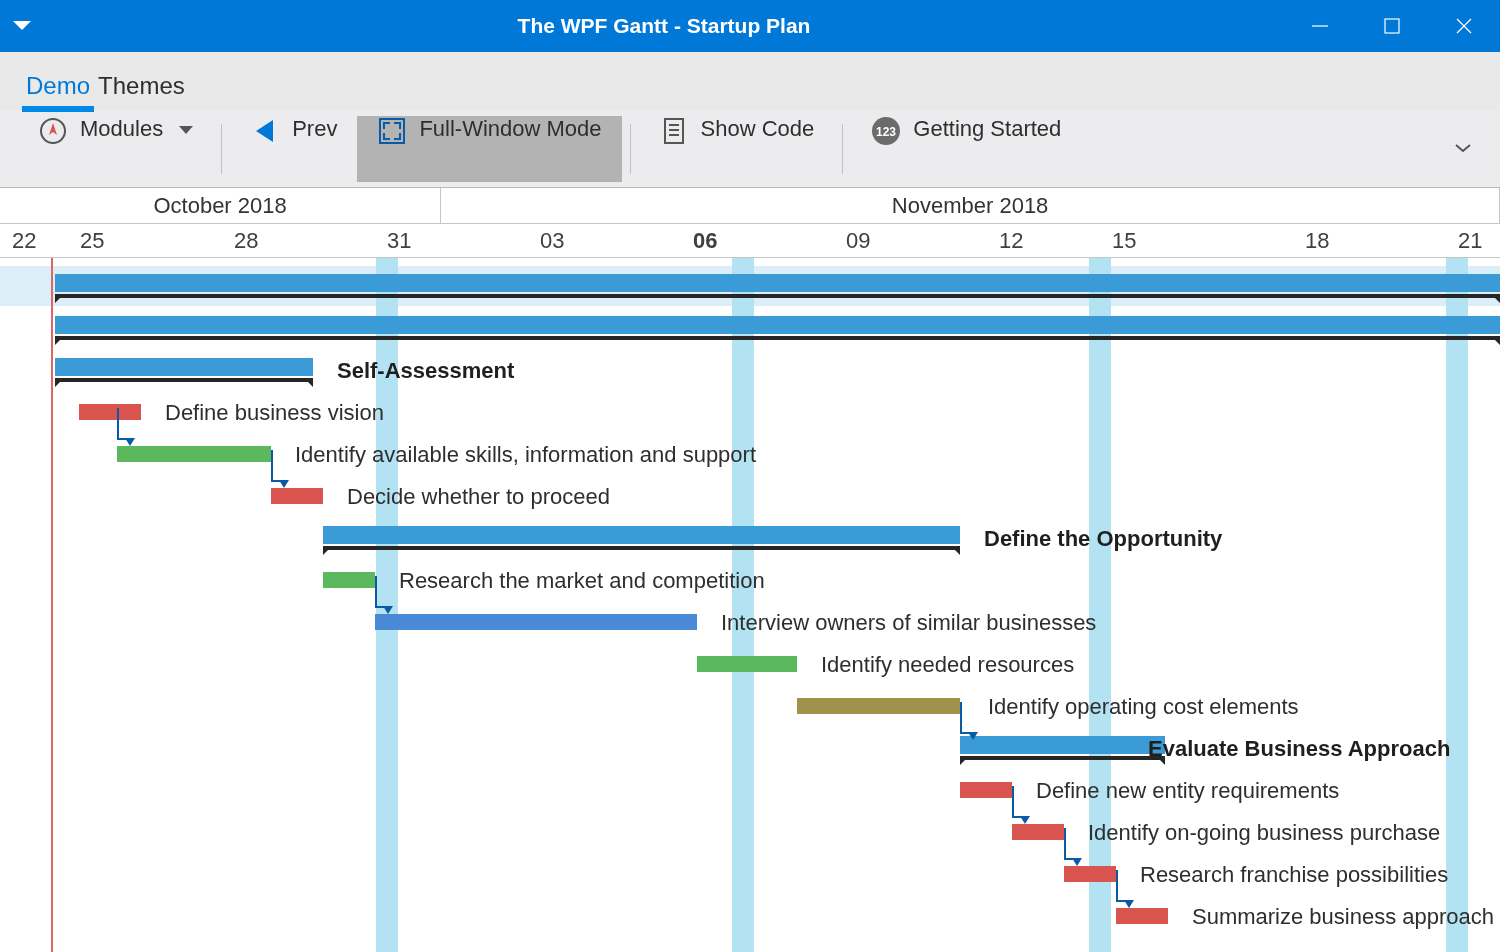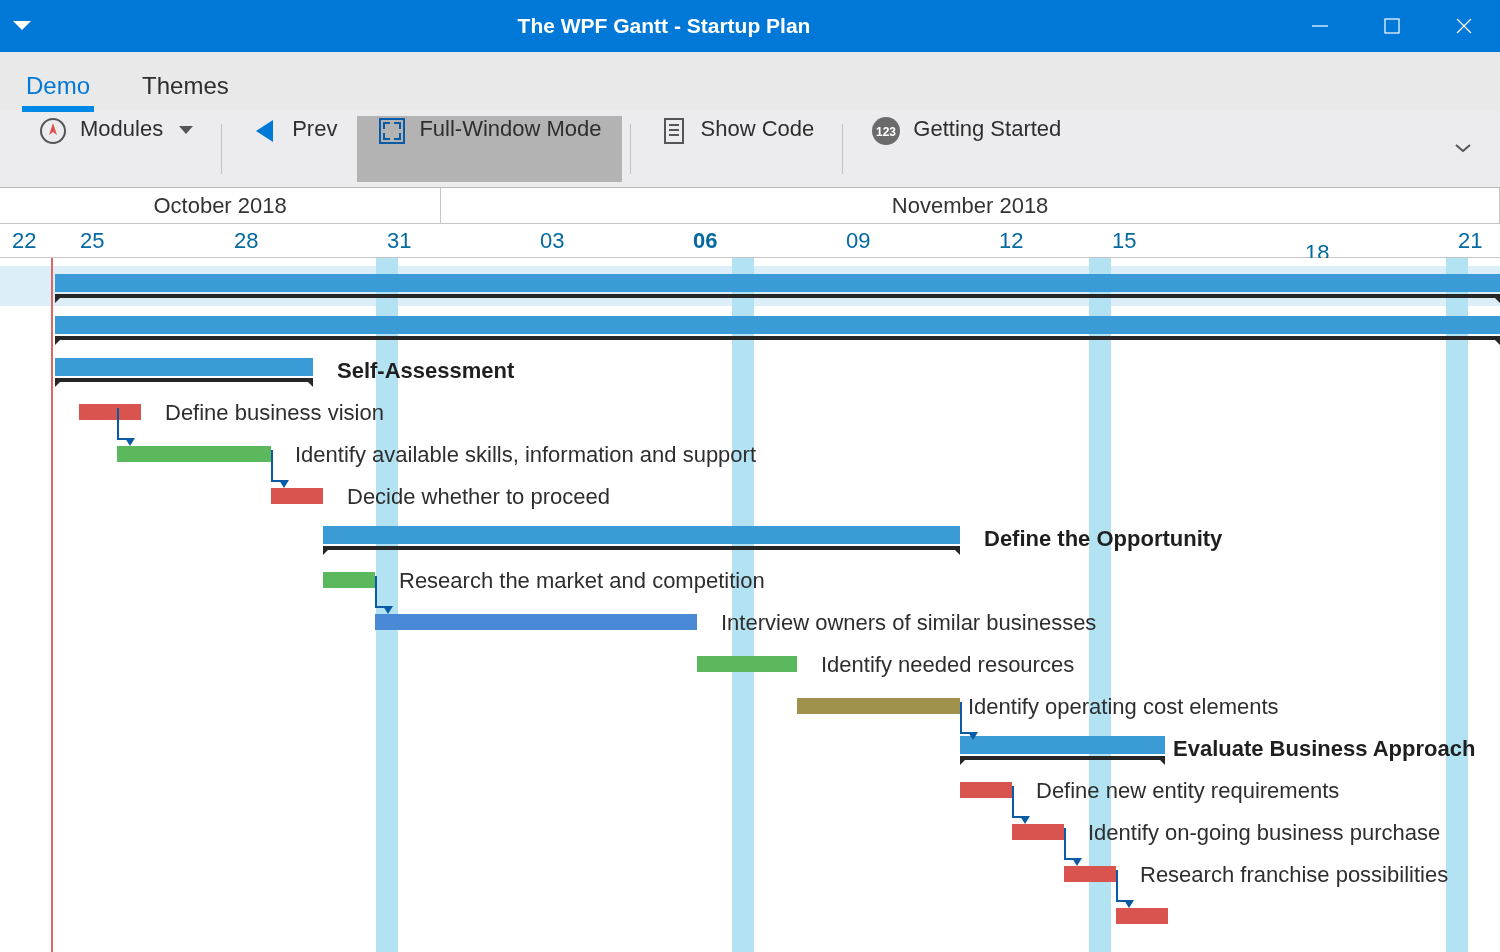--- a/index.html
+++ b/index.html
@@ -21,40 +21,40 @@
     align-items: center;
     position: relative;
   }
   .titlebar .qat { width: 44px; display:flex; justify-content:center; }
   .titlebar .title { flex:1; text-align:center; font-size:21px; font-weight:700; }
   .win-controls { display:flex; height:100%; }
   .win-btn { width:72px; display:flex; align-items:center; justify-content:center; }
   .win-btn svg { stroke:#fff; fill:none; stroke-width:1.2; }
 
   
-  .tabstrip { height:58px; background:#e9e9ea; display:flex; align-items:flex-end; padding:0 22px; gap:44px; border-bottom:0; }
+  .tabstrip { height:58px; background:#e9e9ea; display:flex; align-items:flex-end; padding:0 22px; border-bottom:0; }
   .tab { font-size:24px; color:#2e2e2e; padding:12px 4px 10px 4px; position:relative; }
   .tab.active { color:#0078d7; }
   .tab.active::after { content:""; position:absolute; left:0; right:0; bottom:-2px; height:6px; background:#0088e6; }
 
   
   .ribbon { height:78px; background:#ececee; display:flex; align-items:center; padding:0 18px; gap:0; border-bottom:1px solid #b8b8b8; }
   .ribbon-btn { display:flex; align-items:flex-start; gap:12px; padding:0 20px; height:66px; font-size:22px; color:#2e2e2e; }
   .ribbon-btn.active { background:#b3b3b3; }
   .ribbon-sep { width:1px; height:50px; background:#c2c2c2; margin:0 8px; }
   .ribbon .ico { width:30px; height:30px; display:flex; align-items:center; justify-content:center; }
   .ribbon .caret { margin-left:4px; }
   .ribbon .spacer { flex:1; }
   .ribbon .more { padding:0 10px; }
 
   
   .gantt-header { position:relative; height:70px; border-bottom:1px solid #c6c6c6; background:#fff; }
   .month-row { height:36px; display:flex; font-size:22px; color:#333; border-bottom:1px solid #c6c6c6; }
   .month-cell { border-right:1px solid #c6c6c6; display:flex; align-items:center; justify-content:center; }
-  .day-row { height:34px; position:relative; font-size:22px; color:#0369a1; }
+  .day-row { height:34px; position:relative; font-size:22px; color:#404040; }
   .day-tick { position:absolute; top:0; text-align:center; }
 
   
   .gantt-body { position:relative; height:694px; background:#fff; overflow:hidden; }
   .weekend-band { position:absolute; top:0; bottom:0; background:#b3e2f2; opacity:1; }
   .today-line { position:absolute; top:0; bottom:0; width:2px; background:#e06666; }
   .highlight-row { position:absolute; left:0; right:0; height:40px; background:#dceff9; }
 
   .task-row { position:absolute; left:0; right:0; height:40px; }
   .bar { position:absolute; height:16px; top:12px; }
@@ -185,21 +185,21 @@
   <div class="day-row" id="day-row">
       <div class="day-tick" style="left: 12px; top: 4px;">22</div>
       <div class="day-tick" style="left: 80px; top: 4px;">25</div>
       <div class="day-tick" style="left: 234px; top: 4px;">28</div>
       <div class="day-tick" style="left: 387px; top: 4px;">31</div>
       <div class="day-tick" style="left: 540px; top: 4px;">03</div>
       <div class="day-tick" style="left: 693px; top: 4px; font-weight: bold;">06</div>
       <div class="day-tick" style="left: 846px; top: 4px;">09</div>
       <div class="day-tick" style="left: 999px; top: 4px;">12</div>
       <div class="day-tick" style="left: 1112px; top: 4px;">15</div>
-      <div class="day-tick" style="left: 1305px; top: 16px;">18</div>
+      <div class="day-tick" style="left: 1305px; top: 4px;">18</div>
       <div class="day-tick" style="left: 1458px; top: 4px;">21</div>
     </div>
 </div>
 
 <div class="gantt-body" id="gantt-body">
   <div class="highlight-row" style="top:8px"></div>
 <div class="weekend-band" style="left: 376px; width: 22px;"></div>
     <div class="weekend-band" style="left: 732px; width: 22px;"></div>
     <div class="weekend-band" style="left: 1089px; width: 22px;"></div>
     <div class="weekend-band" style="left: 1446px; width: 22px;"></div>
@@ -241,41 +241,42 @@
     <div class="task-row" style="top: 344px;">
       <div class="bar blue" style="left: 375px; width: 322px;"></div>
       <div class="task-label" style="left: 721px;">Interview owners of similar businesses</div>
     </div>
     <div class="task-row" style="top: 386px;">
       <div class="bar green" style="left: 697px; width: 100px;"></div>
       <div class="task-label" style="left: 821px;">Identify needed resources</div>
     </div>
     <div class="task-row" style="top: 428px;">
       <div class="bar olive" style="left: 797px; width: 163px;"></div>
-      <div class="task-label" style="left: 968px;">Identify operating cost elements</div>
+      <div class="task-label" style="left: 988px;">Identify operating cost elements</div>
     </div>
     <div class="task-row" style="top: 470px;">
       <div class="summary-bar" style="left: 960px; width: 205px;"></div>
       <div class="summary-bracket" style="left: 960px; width: 205px; top: 28px;"></div>
-      <div class="task-label bold" style="left: 1173px;">Evaluate Business Approach</div>
+      <div class="task-label bold" style="left: 1148px;">Evaluate Business Approach</div>
     </div>
     <div class="task-row" style="top: 512px;">
       <div class="bar red" style="left: 960px; width: 52px;"></div>
       <div class="task-label" style="left: 1036px;">Define new entity requirements</div>
     </div>
     <div class="task-row" style="top: 554px;">
       <div class="bar red" style="left: 1012px; width: 52px;"></div>
       <div class="task-label" style="left: 1088px;">Identify on-going business purchase</div>
     </div>
     <div class="task-row" style="top: 596px;">
       <div class="bar red" style="left: 1064px; width: 52px;"></div>
       <div class="task-label" style="left: 1140px;">Research franchise possibilities</div>
     </div>
     <div class="task-row" style="top: 638px;">
       <div class="bar red" style="left: 1116px; width: 52px;"></div>
+      <div class="task-label" style="left: 1192px;">Summarize business approach</div>
     </div>
     <div class="dep-line" style="left: 117px; top: 150px; width: 2px; height: 32px;"></div>
     <div class="dep-line" style="left: 117px; top: 180px; height: 2px; width: 13px;"></div>
     <div class="dep-arrow" style="left: 125px; top: 180px;"></div>
     <div class="dep-line" style="left: 271px; top: 192px; width: 2px; height: 32px;"></div>
     <div class="dep-line" style="left: 271px; top: 222px; height: 2px; width: 13px;"></div>
     <div class="dep-arrow" style="left: 279px; top: 222px;"></div>
     <div class="dep-line" style="left: 375px; top: 318px; width: 2px; height: 32px;"></div>
     <div class="dep-line" style="left: 375px; top: 348px; height: 2px; width: 13px;"></div>
     <div class="dep-arrow" style="left: 383px; top: 348px;"></div>

